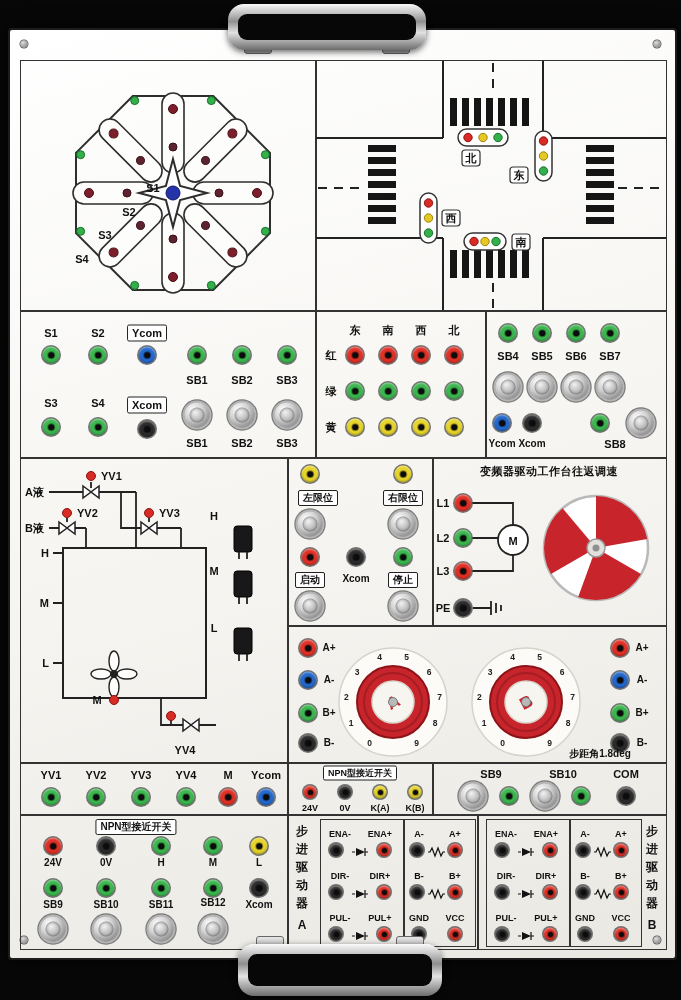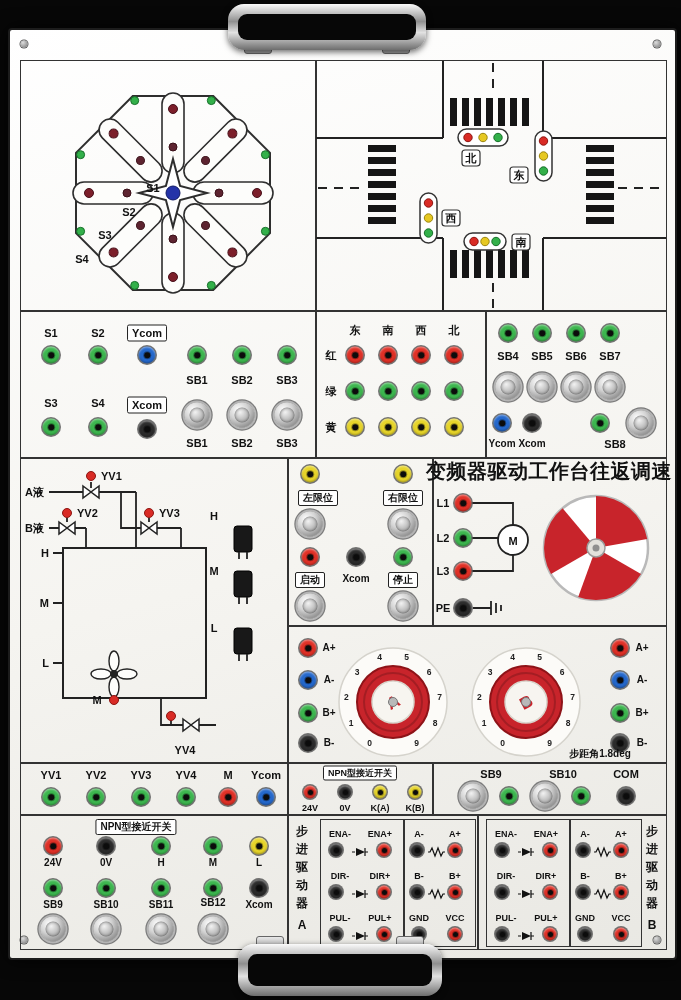--- a/index.html
+++ b/index.html
@@ -18,21 +18,21 @@
   .c-green{background:#3cb64e}.c-red{background:#e03026}.c-blue{background:#2468cc}
   .c-yellow{background:#e6d429}.c-black{background:#2b2b2b}
   .btn{position:absolute;width:25px;height:25px;border-radius:50%;transform:translate(-50%,-50%);
        background:radial-gradient(circle at 35% 30%,#ffffff,#d2d2d2 40%,#9b9b9b 70%,#6f6f6f);
        box-shadow:0 0 0 2px #b5b5b5,0 0 0 3.2px #7a7a7a,0 1px 3px rgba(0,0,0,.45);}
   .btn::after{content:"";position:absolute;inset:5px;border-radius:50%;
        background:radial-gradient(circle at 38% 32%,#f2f2f2,#b9b9b9 60%,#8d8d8d);box-shadow:inset 0 0 3px rgba(0,0,0,.5);}
   .lbl{position:absolute;transform:translate(-50%,-50%);font-weight:bold;font-size:11px;color:#111;
        white-space:nowrap;line-height:1;text-align:center;}
   .t9{font-size:9px}.t10{font-size:10px}.t12{font-size:12px}
-  .big{font-size:20px;letter-spacing:.5px}
+  .big{font-size:11px;letter-spacing:.5px}
   .boxed{border:1.2px solid #222;background:#fff;padding:2px 4px;border-radius:2px;}
   .sym{position:absolute;transform:translate(-50%,-50%);width:18px;height:12px;}
   .dbox{position:absolute;border:1.2px solid #333;}
   .handle{position:absolute;border-radius:16px;z-index:3;
        background:linear-gradient(180deg,#fafafa,#8f8f8f 38%,#e2e2e2 62%,#6d6d6d);box-shadow:0 2px 6px rgba(0,0,0,.6);}
   .handle .hole{position:absolute;inset:10px;border-radius:9px;background:#070707;}
   .foot{position:absolute;width:26px;height:16px;z-index:2;
        background:linear-gradient(180deg,#e8e8e8,#9a9a9a);border:1px solid #666;border-radius:3px;}
   .screw{position:absolute;width:7px;height:7px;border-radius:50%;transform:translate(-50%,-50%);
        background:radial-gradient(circle at 35% 30%,#ddd,#777);box-shadow:0 0 0 1px #555;}

